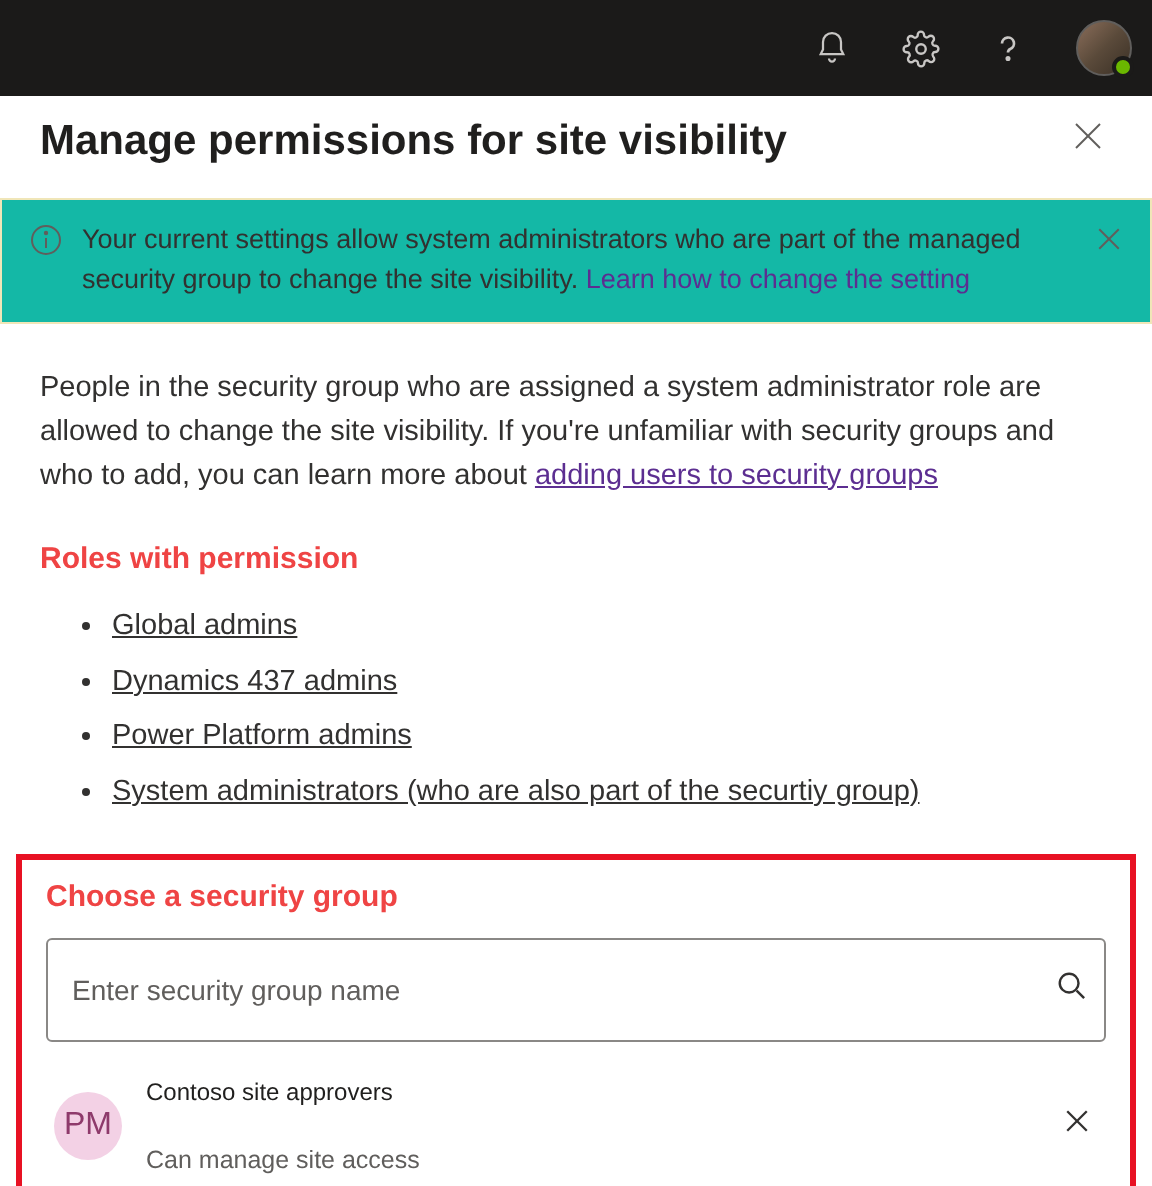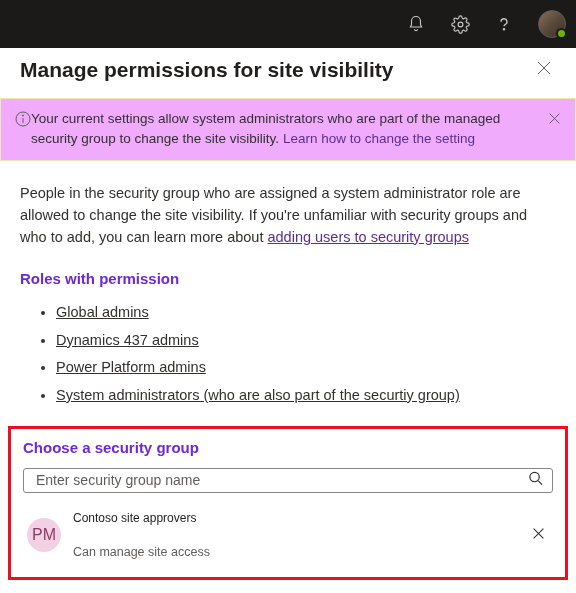--- a/index.html
+++ b/index.html
@@ -65,26 +65,27 @@
       font-size: 21px;
       font-weight: 600;
       color: #201f1e;
     }
     .close-x {
       cursor: pointer;
       padding: 4px;
       color: #605e5c;
     }
     .info-banner {
-      background: #f0abfc;
+      background: #14b8a6;
       border: 1px solid #f0e6b8;
       margin: 0 -20px;
       padding: 10px 14px 12px 14px;
       display: flex;
       align-items: flex-start;
+      gap: 10px;
       font-size: 13.5px;
       line-height: 1.45;
     }
     .info-banner .info-icon {
       flex-shrink: 0;
       margin-top: 2px;
       color: #605e5c;
     }
     .info-banner .msg { flex: 1; color: #323130; }
     .info-banner a { color: #5c2e91; text-decoration: none; }
@@ -102,21 +103,21 @@
       margin-bottom: 22px;
     }
     .body-text a {
       color: #5c2e91;
       text-decoration: underline;
     }
     .section-heading {
       font-size: 15px;
       font-weight: 600;
       margin-bottom: 12px;
-      color: #6d28d9;
+      color: #ef4444;
     }
     .roles-list {
       list-style: disc;
       padding-left: 36px;
       font-size: 14.5px;
       line-height: 1.9;
       color: #323130;
       margin-bottom: 16px;
       text-decoration: underline;
     }
@@ -125,21 +126,21 @@
       margin: 0 -12px;
       padding: 10px 12px 14px 12px;
     }
     .search-wrap {
       position: relative;
       margin-top: 8px;
       margin-bottom: 14px;
     }
     .search-input {
       width: 100%;
-      height: 25px;
+      height: 52px;
       border: 1px solid #8a8886;
       border-radius: 3px;
       padding: 0 36px 0 12px;
       font-size: 14px;
       color: #323130;
       font-family: inherit;
     }
     .search-input::placeholder { color: #605e5c; }
     .search-icon-btn {
       position: absolute;

